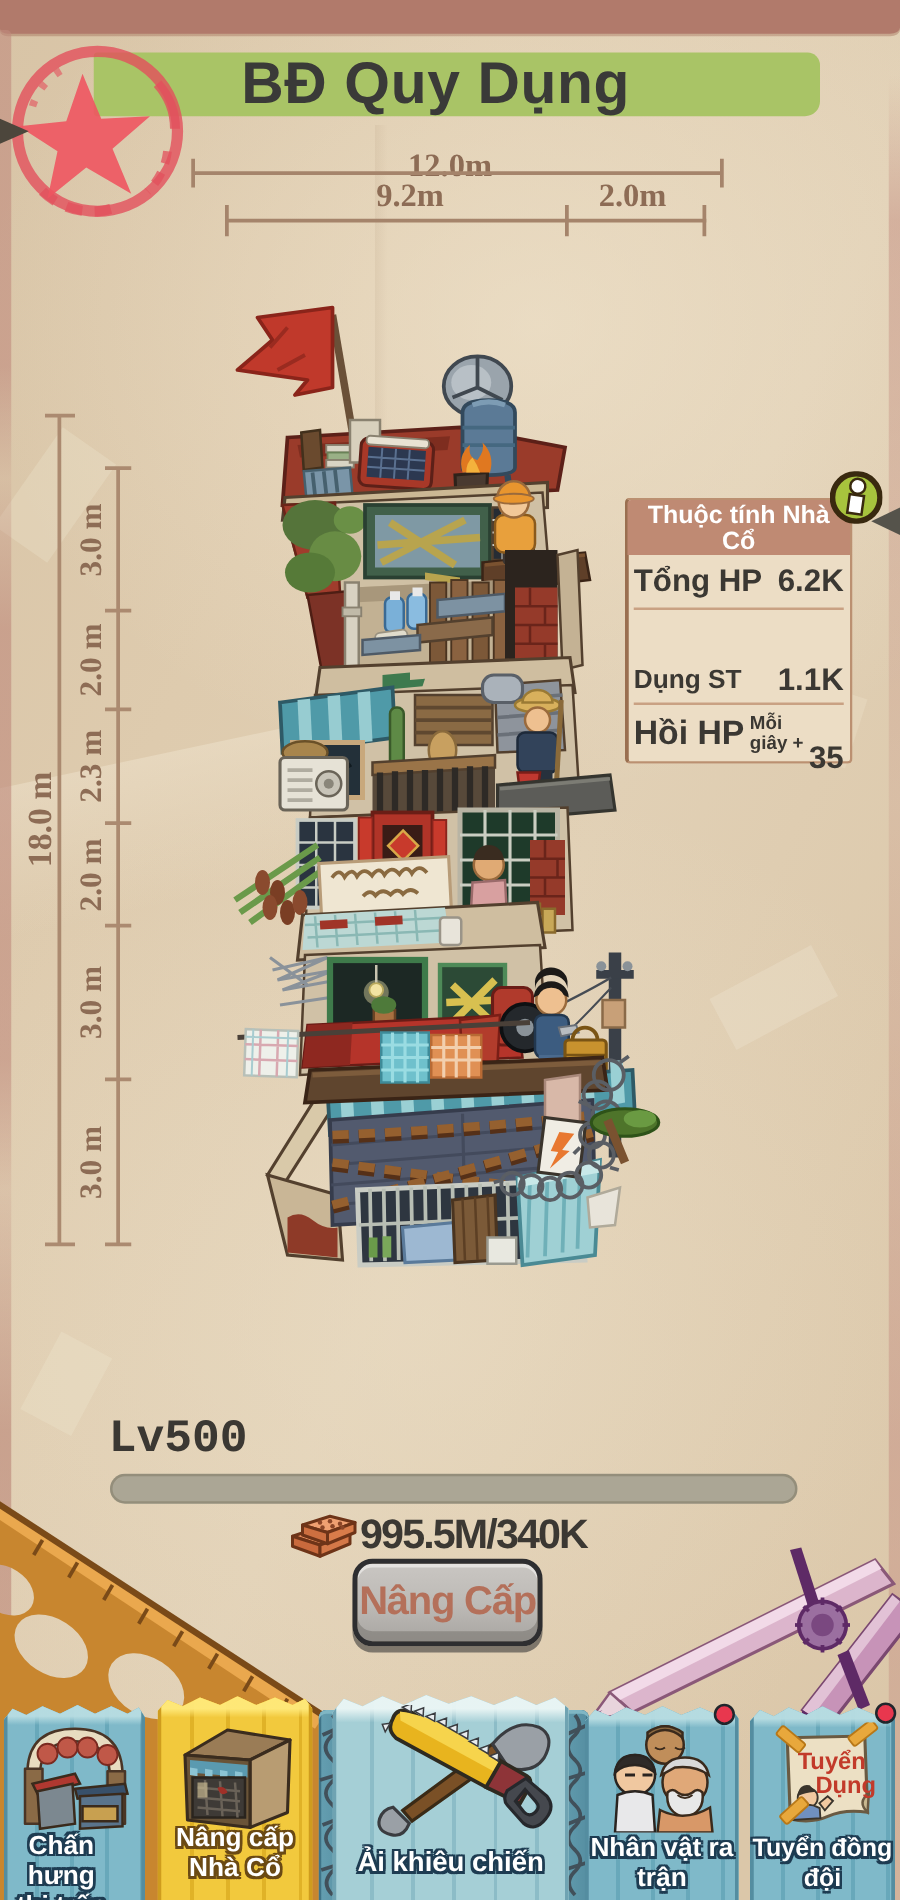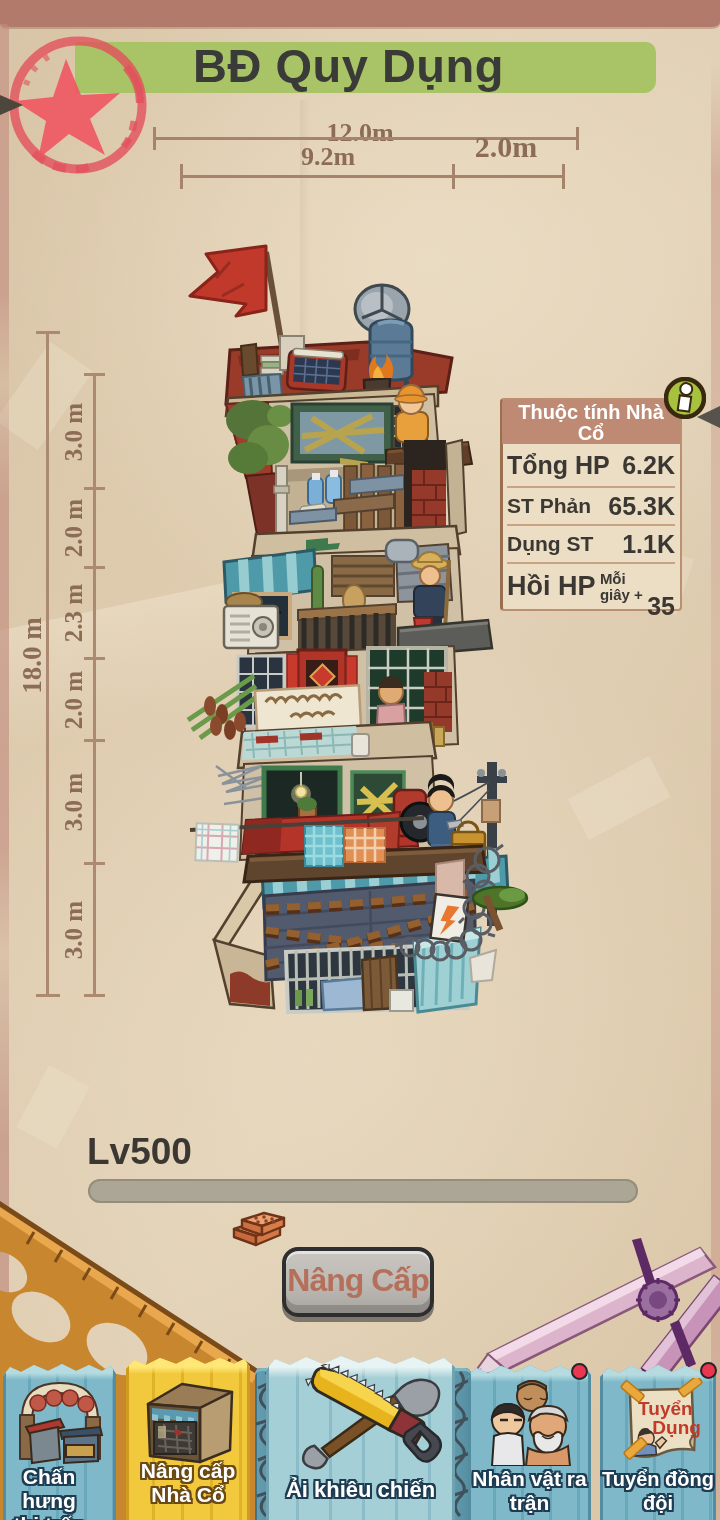--- a/index.html
+++ b/index.html
@@ -65,21 +65,21 @@
   <div class="abs dimtext" style="left:300px;top:118px;width:120px;text-align:center;font-size:26px;">12.0m</div>
 
   <div class="abs" style="left:154px;top:137px;width:424px;height:3px;background:#a5846b;"></div>
 
   <div class="abs" style="left:153px;top:127px;width:3px;height:23px;background:#a5846b;"></div>
 
   <div class="abs" style="left:576px;top:127px;width:3px;height:23px;background:#a5846b;"></div>
 
   <div class="abs dimtext" style="left:270px;top:142px;width:116px;text-align:center;font-size:26px;">9.2m</div>
 
-  <div class="abs dimtext" style="left:448px;top:130px;width:116px;text-align:center;font-size:30px;">2.0m</div>
+  <div class="abs dimtext" style="left:448px;top:142px;width:116px;text-align:center;font-size:26px;">2.0m</div>
 
   <div class="abs" style="left:181px;top:175px;width:384px;height:3px;background:#a5846b;"></div>
 
   <div class="abs" style="left:180px;top:164px;width:3px;height:25px;background:#a5846b;"></div>
 
   <div class="abs" style="left:452px;top:164px;width:3px;height:25px;background:#a5846b;"></div>
 
   <div class="abs" style="left:562px;top:164px;width:3px;height:25px;background:#a5846b;"></div>
 
   <div class="abs" style="left:46px;top:332px;width:3px;height:664px;background:#ab8a70;"></div>
@@ -595,24 +595,20 @@
 
   <div class="abs" style="left:500px;top:398px;width:182px;height:213px;background:#ecddc5;border:2px solid #bb9071;border-left:3px solid #9a6f50;box-sizing:border-box;border-radius:4px;"></div>
 
   <div class="abs" style="left:502px;top:400px;width:178px;height:44px;background:#bf8a73;border-radius:3px 3px 0 0;color:#fff;font-weight:bold;font-size:20px;line-height:21px;text-align:center;padding-top:2px;box-sizing:border-box;">Thuộc tính Nhà<br>Cổ</div>
 
   <div class="abs" style="left:507px;top:444px;width:168px;height:42px;border-bottom:2px solid #c9a183;color:#3b3833;font-weight:bold;display:flex;justify-content:space-between;align-items:center;">
       <span style="font-size:25px;">Tổng HP</span>
       <span style="font-size:25px;">6.2K</span>
     </div>
 
-  <div class="abs" style="left:507px;top:488px;width:168px;height:36px;border-bottom:2px solid #c9a183;color:#3b3833;font-weight:bold;display:flex;justify-content:space-between;align-items:center;">
-      <span style="font-size:21px;">ST Phản</span>
-      <span style="font-size:25px;">65.3K</span>
-    </div>
 
   <div class="abs" style="left:507px;top:526px;width:168px;height:36px;border-bottom:2px solid #c9a183;color:#3b3833;font-weight:bold;display:flex;justify-content:space-between;align-items:center;">
       <span style="font-size:21px;">Dụng ST</span>
       <span style="font-size:25px;">1.1K</span>
     </div>
 
   <div class="abs" style="left:507px;top:564px;width:168px;height:45px;color:#3b3833;font-weight:bold;display:flex;justify-content:space-between;align-items:center;">
     <span style="font-size:27px;">Hồi HP</span>
     <span style="font-size:15px;line-height:16px;">Mỗi<br>giây +</span>
     <span style="font-size:25px;margin-top:40px;">35</span>
@@ -623,21 +619,21 @@
     <g transform="rotate(8 21 21)">
       <circle cx="21" cy="12" r="6" fill="#fff" stroke="#39290f" stroke-width="2"></circle>
       <rect x="15.5" y="19" width="11.5" height="15" fill="#fff" stroke="#39290f" stroke-width="2"></rect>
     </g>
   </svg>
 
   <svg class="abs" style="left:694px;top:403px;" width="26" height="28" viewBox="0 0 26 28">
     <path d="M26 3 L3 14 L26 25 Z" fill="#55534b"></path>
   </svg>
 
-  <div class="abs" style="left:87px;top:1131px;font-size:37px;font-weight:bold;color:#3b3833;">Lv500</div>
+  <div class="abs" style="left:87px;top:1131px;font-size:37px;font-weight:bold;color:#3b3833;font-family:Liberation Mono, monospace;">Lv500</div>
 
   <div class="abs" style="left:88px;top:1179px;width:550px;height:24px;background:#aba695;border-radius:12px;box-shadow:inset 0 0 0 2px rgba(120,112,92,0.45);"></div>
 
   <svg class="abs" style="left:228px;top:1205px;" width="60" height="44" viewBox="0 0 60 44">
     <g stroke="#6e3418" stroke-width="2.4" stroke-linejoin="round">
       <path d="M6 24 L30 16 L52 22 L28 31 Z" fill="#e89060"></path>
       <path d="M6 24 L28 31 L28 40 L6 32 Z" fill="#c96a3d"></path>
       <path d="M28 31 L52 22 L52 30 L28 40 Z" fill="#d47848"></path>
       <path d="M14 15 L36 8 L56 13 L34 21 Z" fill="#efa071"></path>
       <path d="M14 15 L34 21 L34 30 L14 23 Z" fill="#cd6f40"></path>
@@ -646,20 +642,21 @@
     <g fill="#8a4527">
       <circle cx="28" cy="13" r="1.8"></circle>
         <circle cx="36" cy="12" r="1.8"></circle>
         <circle cx="44" cy="14" r="1.8"></circle>
       <circle cx="30" cy="17" r="1.8"></circle>
         <circle cx="38" cy="16" r="1.8"></circle>
         <circle cx="46" cy="17" r="1.8"></circle>
     </g>
   </svg>
 
+  <div class="abs" style="left:288px;top:1208px;font-size:33px;font-weight:bold;color:#3b3833;letter-spacing:-1.5px;">995.5M/340K</div>
 
   <div class="abs" style="left:282px;top:1247px;width:152px;height:70px;box-sizing:border-box;background:linear-gradient(#c9c6c2 0%,#bcb9b5 55%,#a8a5a1 100%);border:4px solid #2e2e30;border-radius:16px;box-shadow:0 5px 0 rgba(46,46,48,0.55), inset 0 -8px 0 rgba(120,116,112,0.55), inset 0 3px 0 rgba(240,238,235,0.7);"></div>
 
   <div class="abs" style="left:282px;top:1262px;width:152px;text-align:center;font-size:32px;font-weight:bold;color:#b4705a;white-space:nowrap;letter-spacing:-1px;">Nâng Cấp</div>
 
   <svg class="abs" style="left:0;top:1180px;" width="270" height="340" viewBox="0 0 270 340">
     <defs>
       <mask id="rulholes">
         <rect x="0" y="0" width="270" height="340" fill="#fff"></rect>
         <ellipse cx="4" cy="92" rx="25" ry="18" transform="rotate(33 4 92)" fill="#000"></ellipse>

